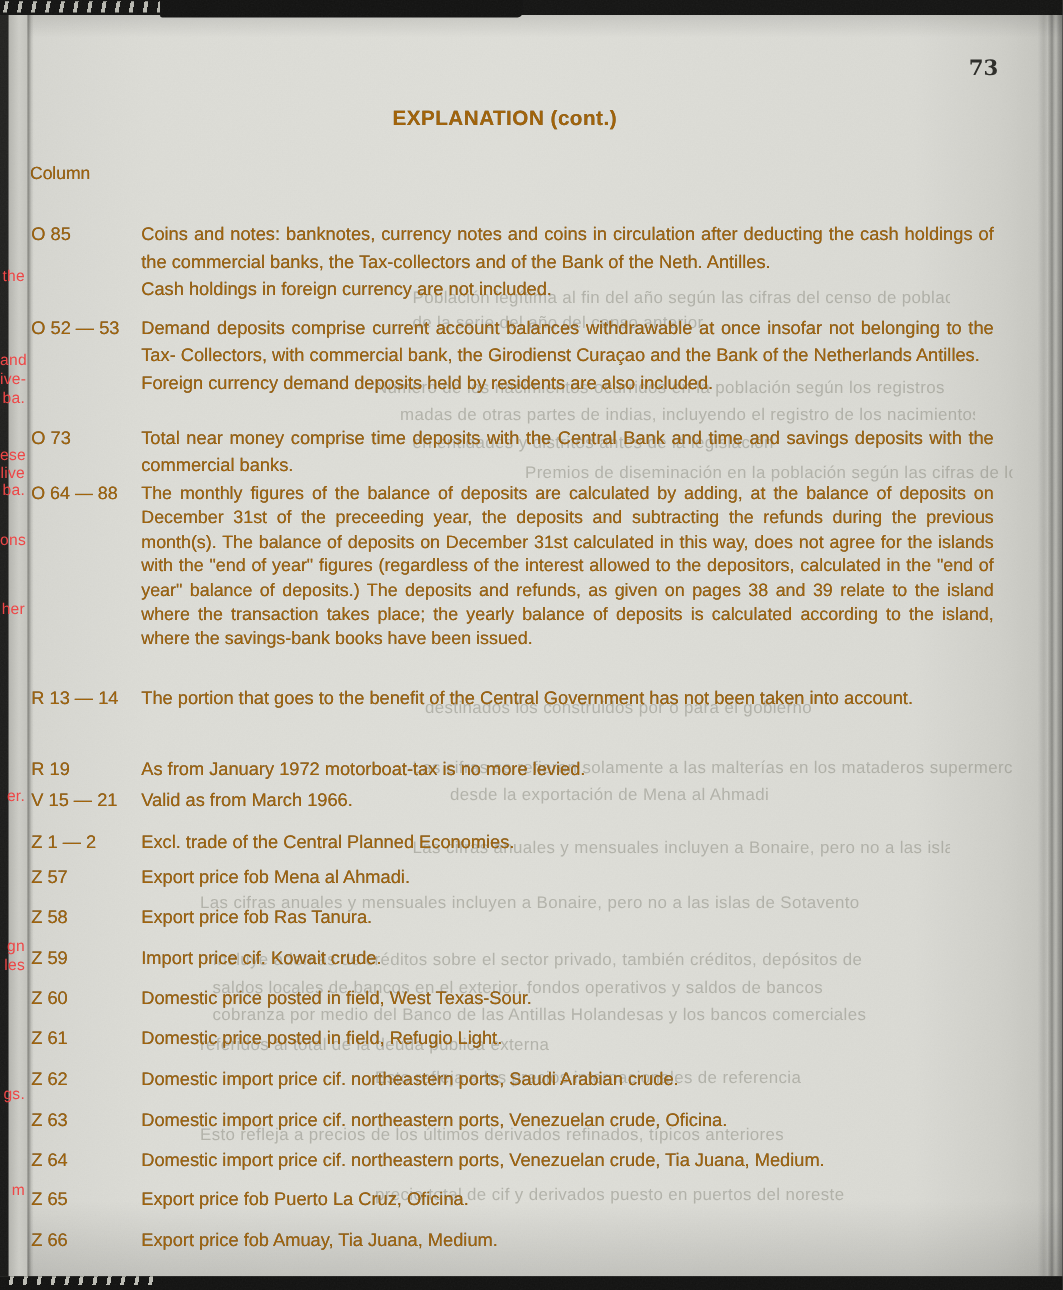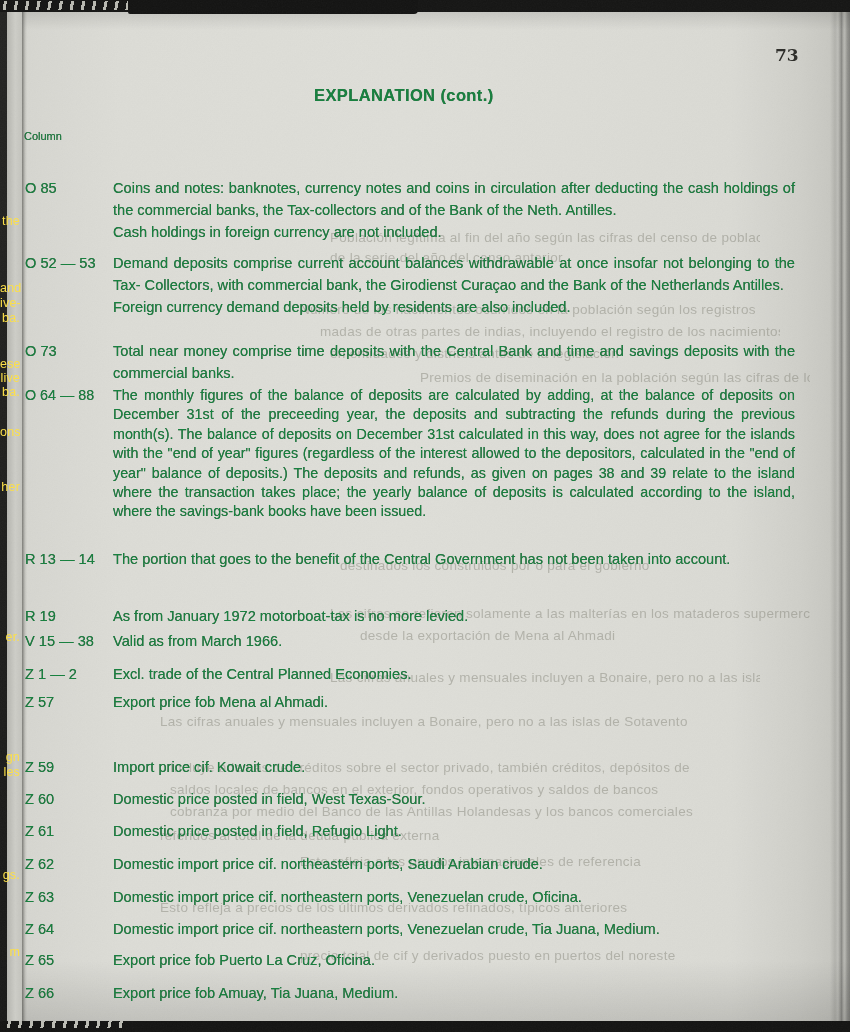--- a/index.html
+++ b/index.html
@@ -19,32 +19,32 @@
   .bar-top .blob{position:absolute;left:128px;top:0;width:290px;height:14px;background:#131312;border-radius:0 0 4px 2px;}
   .bar-bottom{position:absolute;left:0;bottom:0;width:850px;height:11px;background:#131312;}
   .bar-bottom .ticks{position:absolute;left:4px;top:0;width:122px;height:7px;
          background:repeating-linear-gradient(100deg, transparent 0 4px, #d0d0c7 4px 7px, transparent 7px 11px);opacity:.9;}
   
   .spine-black{position:absolute;left:0;top:12px;bottom:11px;width:7px;background:linear-gradient(to bottom,#242422,#191918);}
   .facing-strip{position:absolute;left:7px;top:12px;bottom:11px;width:15px;
          background:linear-gradient(to right,#b5b5af,#cdcdc7 55%,#c3c3bd);}
   .crease{position:absolute;left:22px;top:12px;bottom:11px;width:5px;
          background:linear-gradient(to right, rgba(35,35,31,.50), rgba(35,35,31,.10) 60%, rgba(35,35,31,0));}
-  .frag{position:absolute;left:0;width:20px;text-align:right;font-size:12.5px;color:#fde047;
+  .frag{position:absolute;left:0;width:20px;text-align:right;font-size:12.5px;color:#ef4444;
         letter-spacing:.2px;white-space:nowrap;overflow:visible;}
   
   .edge-right{position:absolute;right:0;top:12px;bottom:11px;width:20px;
         background:linear-gradient(to right, rgba(0,0,0,0) 0, rgba(0,0,0,.10) 25%, rgba(0,0,0,.04) 40%,
         rgba(0,0,0,.30) 58%, rgba(0,0,0,.12) 66%, rgba(0,0,0,.06) 74%, rgba(0,0,0,.24) 86%, rgba(0,0,0,.34) 100%);}
   
-  .ink{color:#15803d;text-shadow:0 0 .35px rgba(50,50,46,.75);}
+  .ink{color:#a16207;text-shadow:0 0 .35px rgba(50,50,46,.75);}
   #pageno{position:absolute;left:775px;top:45px;font-family:"DejaVu Serif",serif;
           font-weight:bold;font-size:17px;color:#2c2c28;}
   #title{position:absolute;left:314px;top:86px;font-weight:bold;font-size:16.5px;letter-spacing:.4px;}
-  #colhdr{position:absolute;left:24px;top:130px;font-size:11px;}
+  #colhdr{position:absolute;left:24px;top:130px;font-size:14px;}
   .row{position:absolute;left:25px;right:55px;display:flex;font-size:14.6px;line-height:22px;}
   .row .code{width:88px;flex:0 0 88px;white-space:nowrap;}
   .row .txt{flex:1;text-align:justify;white-space:pre-line;}
   .row.tight{font-size:14.3px;line-height:19.4px;}
   .r1{top:177px}.r2{top:252px}.r3{top:340px}.r4{top:386px}.r5{top:548px}.r6{top:605px}
   .r7{top:630px}.r8{top:663px}.r9{top:691px}.r10{top:723px}.r11{top:756px}.r12{top:788px}
   .r13{top:820px}.r14{top:853px}.r15{top:886px}.r16{top:918px}.r17{top:949px}.r18{top:982px}
   
   .ghost{position:absolute;font-size:13.5px;line-height:20px;color:rgba(118,118,108,.42);
          filter:blur(.45px);letter-spacing:.3px;white-space:nowrap;overflow:hidden;text-align:justify;}
@@ -101,30 +101,34 @@
   </div>
   <div class="row ink r5">
     <div class="code">R 13 — 14</div>
     <div class="txt">The portion that goes to the benefit of the Central Government has not been taken into account.</div>
   </div>
   <div class="row ink r6">
     <div class="code">R 19</div>
     <div class="txt">As from January 1972 motorboat-tax is no more levied.</div>
   </div>
   <div class="row ink r7">
-    <div class="code">V 15 — 38</div>
+    <div class="code">V 15 — 21</div>
     <div class="txt">Valid as from March 1966.</div>
   </div>
   <div class="row ink r8">
     <div class="code">Z 1 — 2</div>
     <div class="txt">Excl. trade of the Central Planned Economies.</div>
   </div>
   <div class="row ink r9">
     <div class="code">Z 57</div>
     <div class="txt">Export price fob Mena al Ahmadi.</div>
+  </div>
+  <div class="row ink r10">
+    <div class="code">Z 58</div>
+    <div class="txt">Export price fob Ras Tanura.</div>
   </div>
   <div class="row ink r11">
     <div class="code">Z 59</div>
     <div class="txt">Import price cif. Kowait crude.</div>
   </div>
   <div class="row ink r12">
     <div class="code">Z 60</div>
     <div class="txt">Domestic price posted in field, West Texas-Sour.</div>
   </div>
   <div class="row ink r13">

